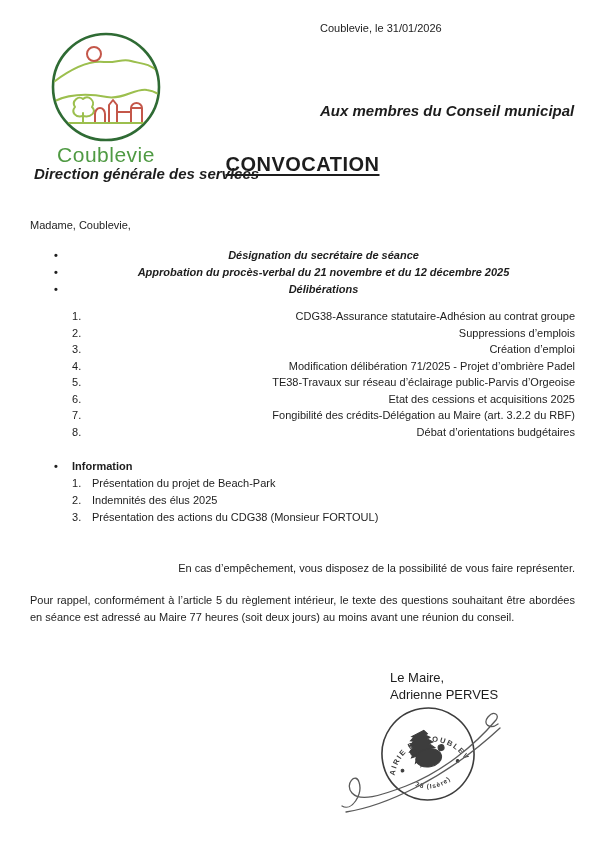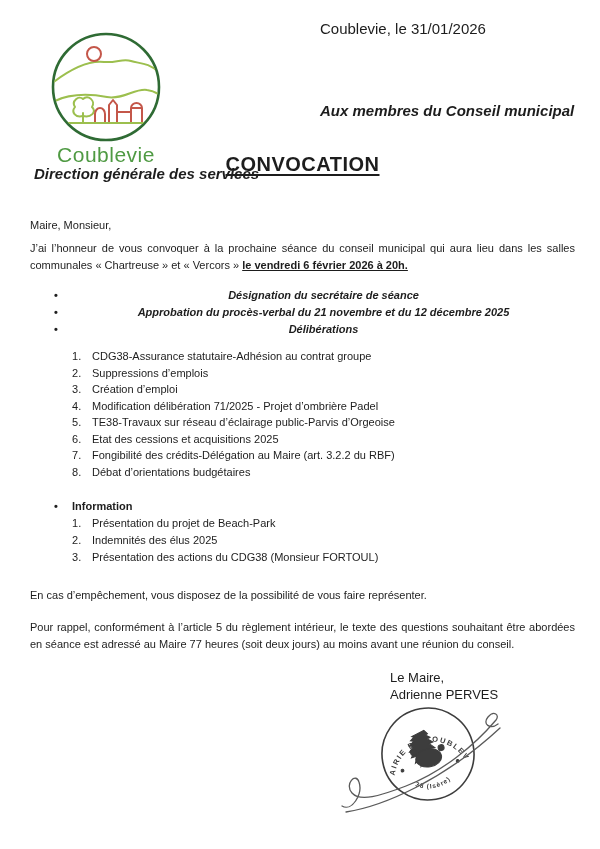--- a/index.html
+++ b/index.html
@@ -38,21 +38,21 @@
     font-style: italic;
     font-weight: 600;
     color: #1d1d1d;
     line-height: 12px;
     margin-top: 2px;
     white-space: nowrap;
   }
   .date-line {
     position: absolute;
     left: 320px; top: 20px;
-    font-size: 15px;
+    font-size: 11px;
   }
   .addressee {
     position: absolute;
     left: 320px; top: 102px;
     font-size: 15px;
     font-weight: bold;
     font-style: italic;
   }
   .doc-title {
     position: absolute;
@@ -96,20 +96,21 @@
   ol.deliberations {
     list-style: none;
     counter-reset: delib;
     margin-top: 10px;
   }
   ol.deliberations > li {
     counter-increment: delib;
     padding-left: 62px;
     position: relative;
     line-height: 16.5px;
+    text-align: right;
   }
   ol.deliberations > li::before {
     content: counter(delib) ".";
     position: absolute;
     left: 42px;
   }
   .info-block { margin-top: 18px; }
   .info-label {
     padding-left: 42px;
     position: relative;
@@ -129,21 +130,21 @@
     counter-increment: info;
     padding-left: 62px;
     position: relative;
     line-height: 17px;
   }
   ol.info-items > li::before {
     content: counter(info) ".";
     position: absolute;
     left: 42px;
   }
-  .closing-1 { margin-top: 21px; }
+  .closing-1 { margin-top: 34px; text-align: right; }
   .closing-2 { margin-top: 15px; text-align: justify; }
 
   
   .signature-block {
     position: absolute;
     left: 390px; top: 669px;
     font-size: 13px;
     line-height: 17px;
   }
   .stamp-wrap {
@@ -203,23 +204,22 @@
     <div class="logo-word">Coublevie</div>
     <div class="logo-subtitle">Direction générale des services</div>
   </div>
 
   <div class="date-line">Coublevie, le 31/01/2026</div>
   <div class="addressee">Aux membres du Conseil municipal</div>
 
   <div class="doc-title">CONVOCATION</div>
 
   <div class="content">
-    <p class="salutation">Maire, Monsieur,</p>
-
-    <p class="intro"><span>J’ai l’honneur de vous convoquer à la prochaine séance du conseil municipal qui aura lieu dans les salles communales « Chartreuse » et « Vercors » </span><span class="bold-underline">le vendredi 6 février 2026 à 20h.</span></p>
+    <p class="salutation">Madame, Coublevie,</p>
+
 
     <ul class="agenda">
       <li>Désignation du secrétaire de séance</li>
       <li>Approbation du procès-verbal du 21 novembre et du 12 décembre 2025</li>
       <li>Délibérations</li>
     </ul>
 
     <ol class="deliberations">
       <li>CDG38-Assurance statutaire-Adhésion au contrat groupe</li>
       <li>Suppressions d’emplois</li>

